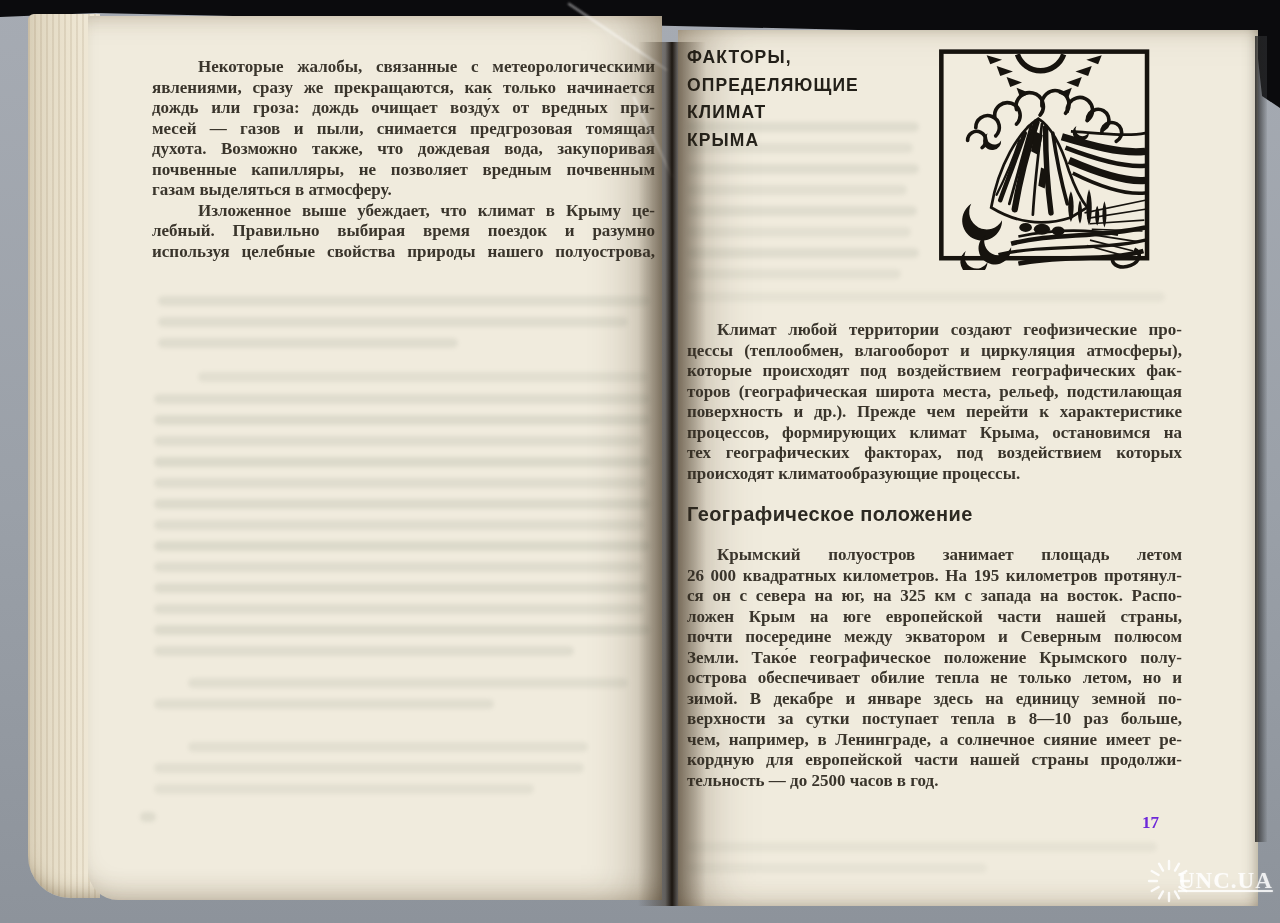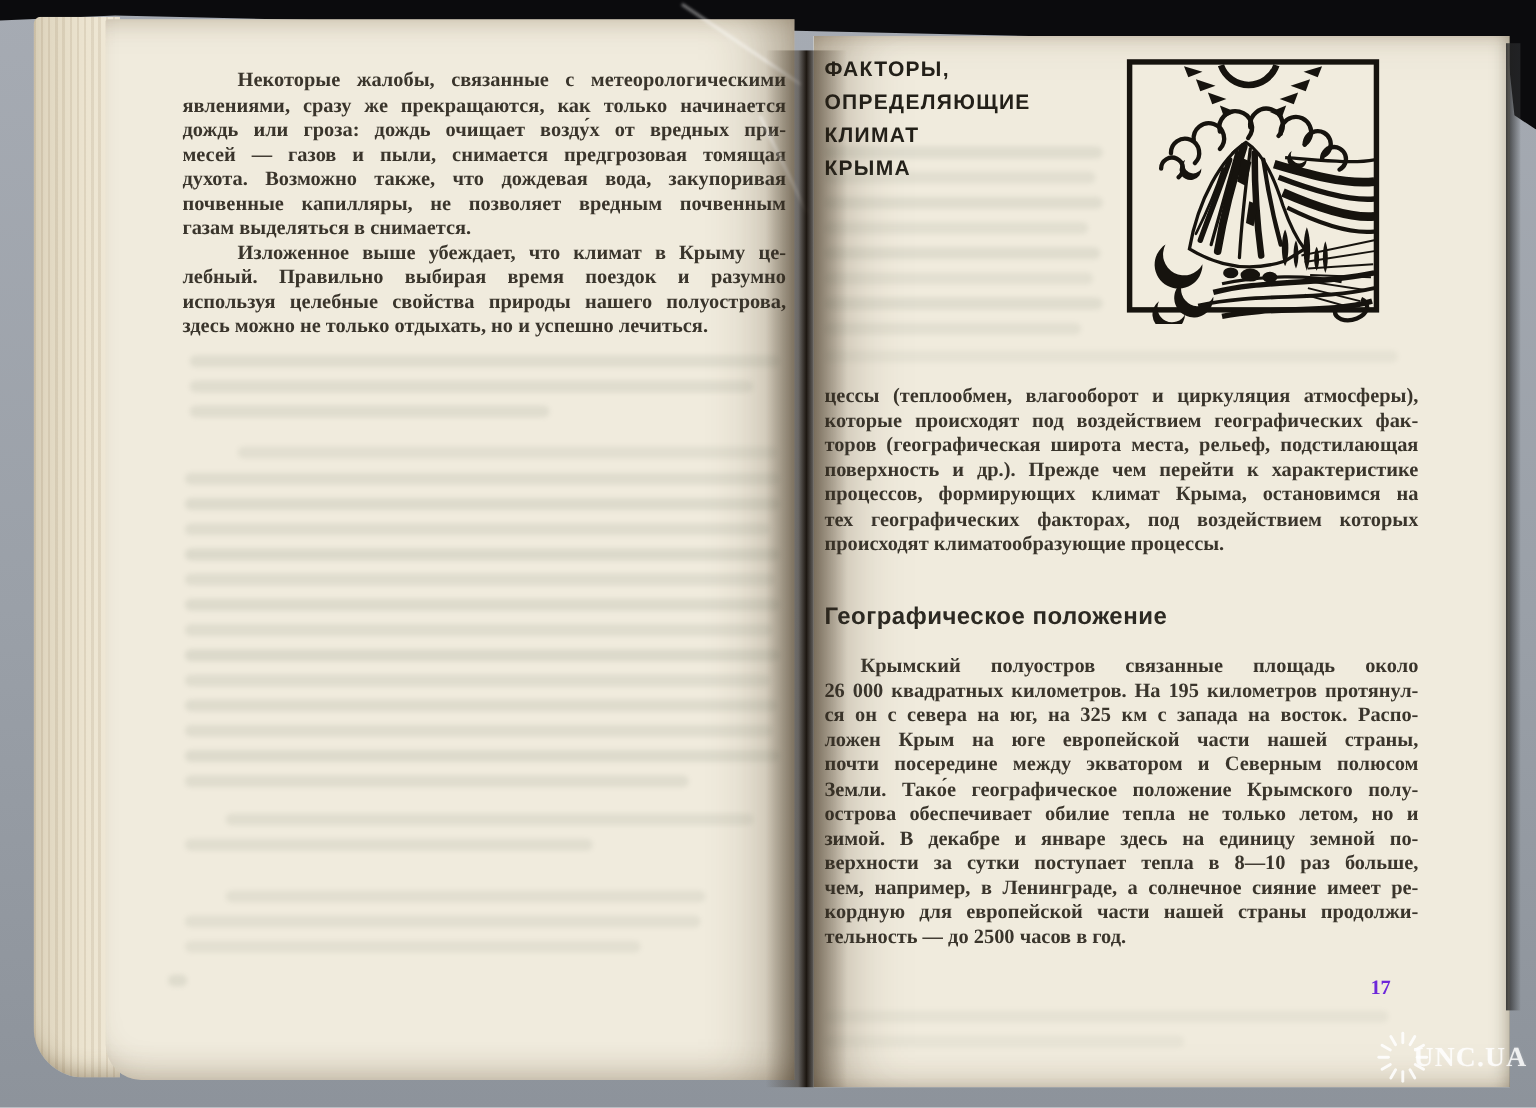--- a/index.html
+++ b/index.html
@@ -67,44 +67,43 @@
   }
   .pagenum{position:absolute;font:700 17px/20px "Liberation Serif",serif;color:#6d28d9;}
   
   .ghost{position:absolute;height:10px;border-radius:5px;background:#76806f;opacity:.13;filter:blur(2px);}
   .crease{position:absolute;background:rgba(255,255,255,.55);filter:blur(1.2px);}
   
   .watermark{position:absolute;left:1146px;top:852px;width:134px;height:58px;z-index:9;
     display:flex;align-items:center;}
   .watermark .wm-text{
     font:700 23px "Liberation Serif",serif;color:rgba(255,255,255,.82);letter-spacing:1px;
-    margin-left:-14px;text-shadow:0 0 2px rgba(255,255,255,.25);
+    margin-left:-14px;text-shadow:0 0 2px rgba(255,255,255,.25);text-decoration:underline;
   }
   .illustration{position:absolute;left:253px;top:18px;width:230px;height:222px;}
 </style>
 </head>
 <body>
 
 <div class="top-frame"></div>
 <div class="edge-stack"></div>
 
 <div class="page page-left">
 
   <div class="textcol col-left" style="left:64px;top:41px;width:503px;">
     <span class="l ind">Некоторые жалобы, связанные с метеорологическими</span>
     <span class="l">явлениями, сразу же прекращаются, как только начинается</span>
     <span class="l">дождь или гроза: дождь очищает возду́х от вредных при-</span>
     <span class="l">месей — газов и пыли, снимается предгрозовая томящая</span>
     <span class="l">духота. Возможно также, что дождевая вода, закупоривая</span>
     <span class="l">почвенные капилляры, не позволяет вредным почвенным</span>
-    <span class="l end">газам выделяться в снимается.</span>
+    <span class="l end">газам выделяться в атмосферу.</span>
     <span class="l ind">Изложенное выше убеждает, что климат в Крыму це-</span>
     <span class="l">лебный. Правильно выбирая время поездок и разумно</span>
     <span class="l">используя целебные свойства природы нашего полуострова,</span>
-    <span class="l end">здесь можно не только отдыхать, но и успешно лечиться.</span>
   </div>
 
   <div>
     <div class="ghost" style="left:70px;top:280px;width:492px"></div>
     <div class="ghost" style="left:70px;top:301px;width:470px"></div>
     <div class="ghost" style="left:70px;top:322px;width:300px"></div>
     <div class="ghost" style="left:110px;top:356px;width:450px;opacity:.11"></div>
     <div class="ghost" style="left:66px;top:378px;width:496px"></div>
     <div class="ghost" style="left:66px;top:399px;width:496px;opacity:.15"></div>
     <div class="ghost" style="left:66px;top:420px;width:488px"></div>
@@ -226,33 +225,34 @@
       <g stroke="#16130e" fill="none">
         <path d="M84,216 C130,204 175,210 232,198" stroke-width="5"></path>
         <path d="M70,228 C125,216 180,224 232,212" stroke-width="3.5"></path>
         <path d="M92,238 C140,228 190,236 230,224" stroke-width="5"></path>
         <path d="M196,232 a15,10 -15 1 0 24,-10" stroke-width="4"></path>
       </g>
     </svg>
   </div>
 
   <div class="textcol" style="left:9px;top:290px;width:495px;">
+    <span class="l ind-sm">Климат любой территории создают геофизические про-</span>
     <span class="l">цессы (теплообмен, влагооборот и циркуляция атмосферы),</span>
     <span class="l">которые происходят под воздействием географических фак-</span>
     <span class="l">торов (географическая широта места, рельеф, подстилающая</span>
     <span class="l">поверхность и др.). Прежде чем перейти к характеристике</span>
     <span class="l">процессов, формирующих климат Крыма, остановимся на</span>
     <span class="l">тех географических факторах, под воздействием которых</span>
     <span class="l end">происходят климатообразующие процессы.</span>
   </div>
 
   <div class="section-heading" style="left:9px;top:473px;">Географическое положение</div>
 
   <div class="textcol col-r2" style="left:9px;top:515px;width:495px;">
-    <span class="l ind-sm">Крымский полуостров связанные площадь около</span>
+    <span class="l ind-sm">Крымский полуостров занимает площадь летом</span>
     <span class="l">26 000 квадратных километров. На 195 километров протянул-</span>
     <span class="l">ся он с севера на юг, на 325 км с запада на восток. Распо-</span>
     <span class="l">ложен Крым на юге европейской части нашей страны,</span>
     <span class="l">почти посередине между экватором и Северным полюсом</span>
     <span class="l">Земли. Тако́е географическое положение Крымского полу-</span>
     <span class="l">острова обеспечивает обилие тепла не только летом, но и</span>
     <span class="l">зимой. В декабре и январе здесь на единицу земной по-</span>
     <span class="l">верхности за сутки поступает тепла в 8—10 раз больше,</span>
     <span class="l">чем, например, в Ленинграде, а солнечное сияние имеет ре-</span>
     <span class="l">кордную для европейской части нашей страны продолжи-</span>

